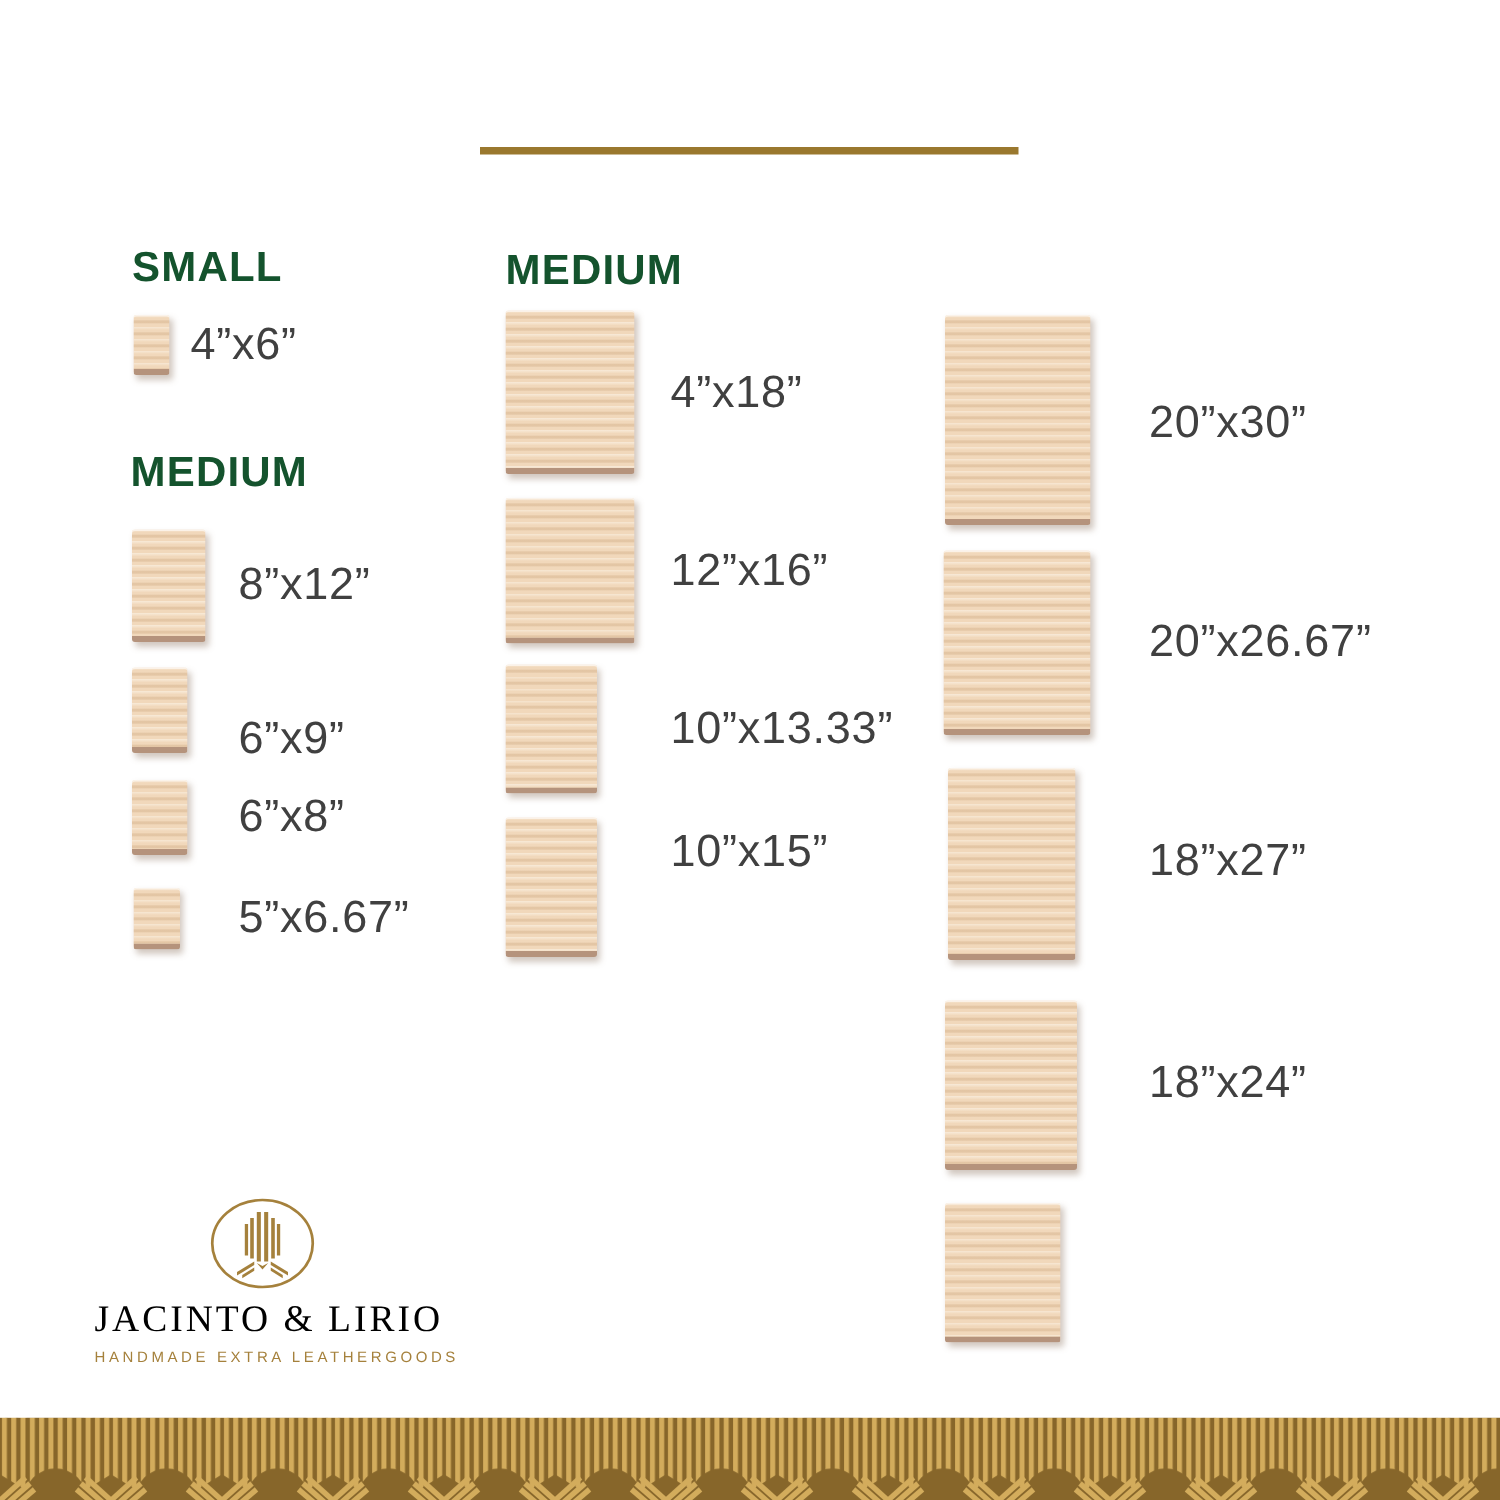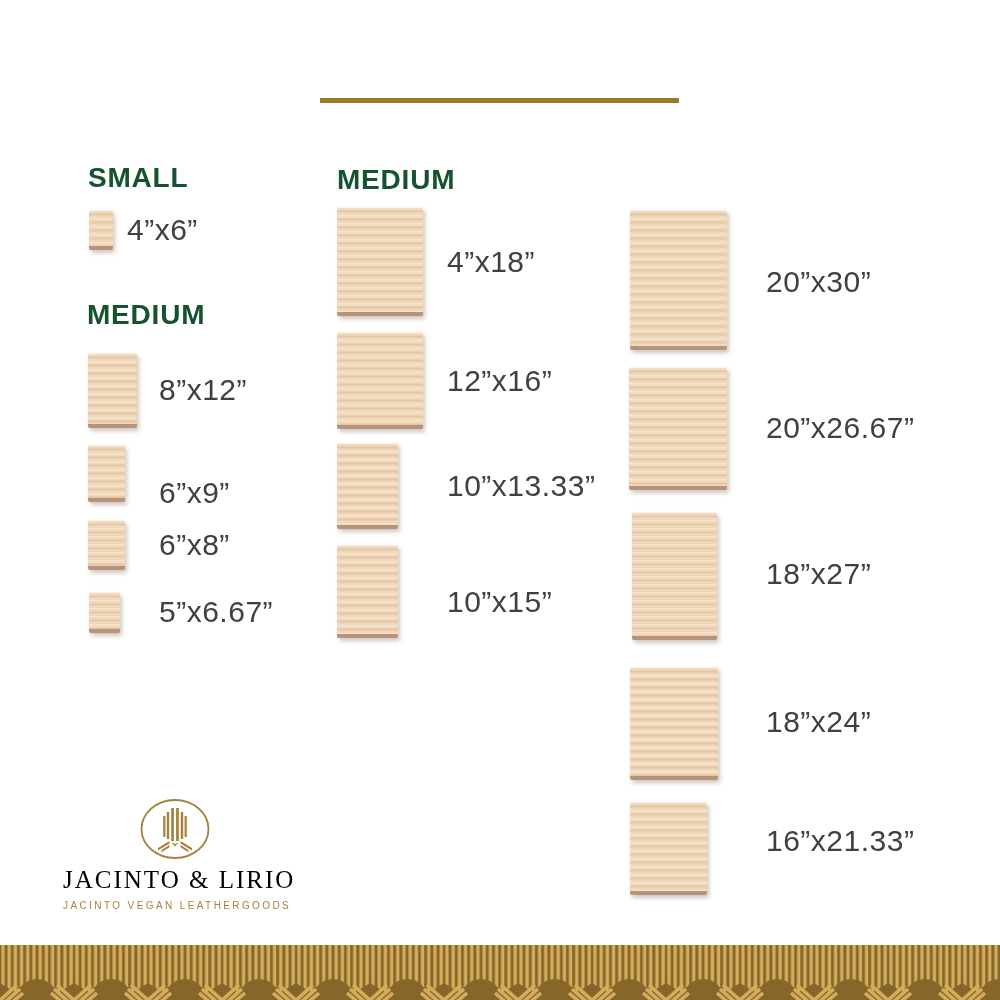--- a/index.html
+++ b/index.html
@@ -73,52 +73,51 @@
   <div class="size-label" style="left:159px; top:612px;">5”x6.67”</div>
 
   <div class="group-header" style="left:337px; top:164px;">MEDIUM</div>
   <div class="swatch" style="left:337px; top:207px; width:86px; height:109px;"></div>
   <div class="size-label" style="left:447px; top:262px;">4”x18”</div>
   <div class="swatch" style="left:337px; top:332px; width:86px; height:97px;"></div>
   <div class="size-label" style="left:447px; top:381px;">12”x16”</div>
   <div class="swatch" style="left:337px; top:443px; width:61px; height:86px;"></div>
   <div class="size-label" style="left:447px; top:486px;">10”x13.33”</div>
   <div class="swatch" style="left:337px; top:545px; width:61px; height:93px;"></div>
-  <div class="size-label" style="left:447px; top:602px;">10”x15”</div>
+  <div class="size-label" style="left:447px; top:568px;">10”x15”</div>
 
   <div class="swatch" style="left:630px; top:210px; width:97px; height:140px;"></div>
   <div class="size-label" style="left:766px; top:282px;">20”x30”</div>
   <div class="swatch" style="left:629px; top:367px; width:98px; height:123px;"></div>
   <div class="size-label" style="left:766px; top:428px;">20”x26.67”</div>
   <div class="swatch" style="left:632px; top:512px; width:85px; height:128px;"></div>
   <div class="size-label" style="left:766px; top:574px;">18”x27”</div>
   <div class="swatch" style="left:630px; top:667px; width:88px; height:113px;"></div>
   <div class="size-label" style="left:766px; top:722px;">18”x24”</div>
   <div class="swatch" style="left:630px; top:802px; width:77px; height:93px;"></div>
-  <div class="size-label" style="left:766px; top:841px;">16”x21.33”</div>
 
   <div class="logo">
     <svg class="logo-mark" width="70" height="64" viewBox="0 0 70 64">
       <ellipse cx="35" cy="31" rx="33.5" ry="29" fill="none" stroke="#a5813c" stroke-width="1.8"></ellipse>
       <g fill="#a5813c">
         <rect x="31.2" y="10" width="2.7" height="33"></rect>
         <rect x="36.1" y="10" width="2.7" height="33"></rect>
         <rect x="26.8" y="14" width="2.4" height="27"></rect>
         <rect x="40.8" y="14" width="2.4" height="27"></rect>
         <rect x="23.2" y="18" width="2.2" height="21"></rect>
         <rect x="44.6" y="18" width="2.2" height="21"></rect>
         <polygon points="29.5,43 18,50 18,52.4 29.5,45.4"></polygon>
         <polygon points="29.5,47 21.5,52 21.5,54.2 29.5,49.2"></polygon>
         <polygon points="40.5,43 52,50 52,52.4 40.5,45.4"></polygon>
         <polygon points="40.5,47 48.5,52 48.5,54.2 40.5,49.2"></polygon>
         <polygon points="31.2,44 35,48.4 38.8,44 35,46"></polygon>
       </g>
     </svg>
     <div class="logo-name">JACINTO &amp; LIRIO</div>
-    <div class="logo-tagline">JACINTO VEGAN LEATHERGOODS</div>
+    <div class="logo-tagline">HANDMADE EXTRA LEATHERGOODS</div>
   </div>
 
   <svg class="border-pattern" viewBox="0 0 1000 55" preserveAspectRatio="none">
     <defs>
       <pattern id="stripes" width="6.2" height="55" patternUnits="userSpaceOnUse">
         <rect width="6.2" height="55" fill="#87662a"></rect>
         <rect x="1.3" width="3.3" height="55" fill="#d3ac5c"></rect>
       </pattern>
       <pattern id="weave" width="74" height="55" patternUnits="userSpaceOnUse">
         <rect width="74" height="55" fill="url(#stripes)"></rect>

